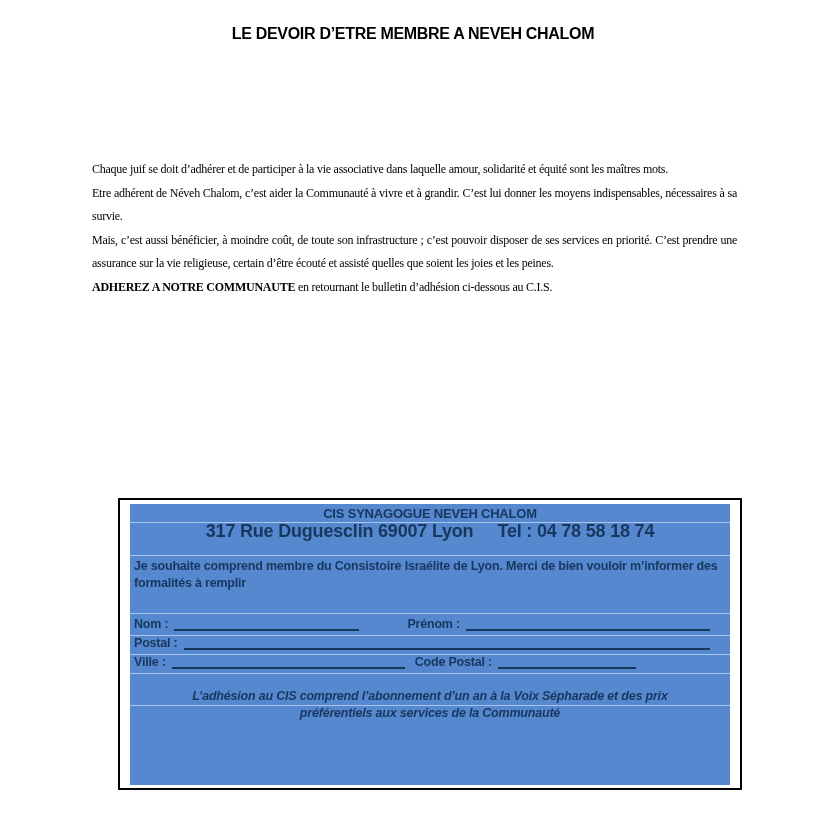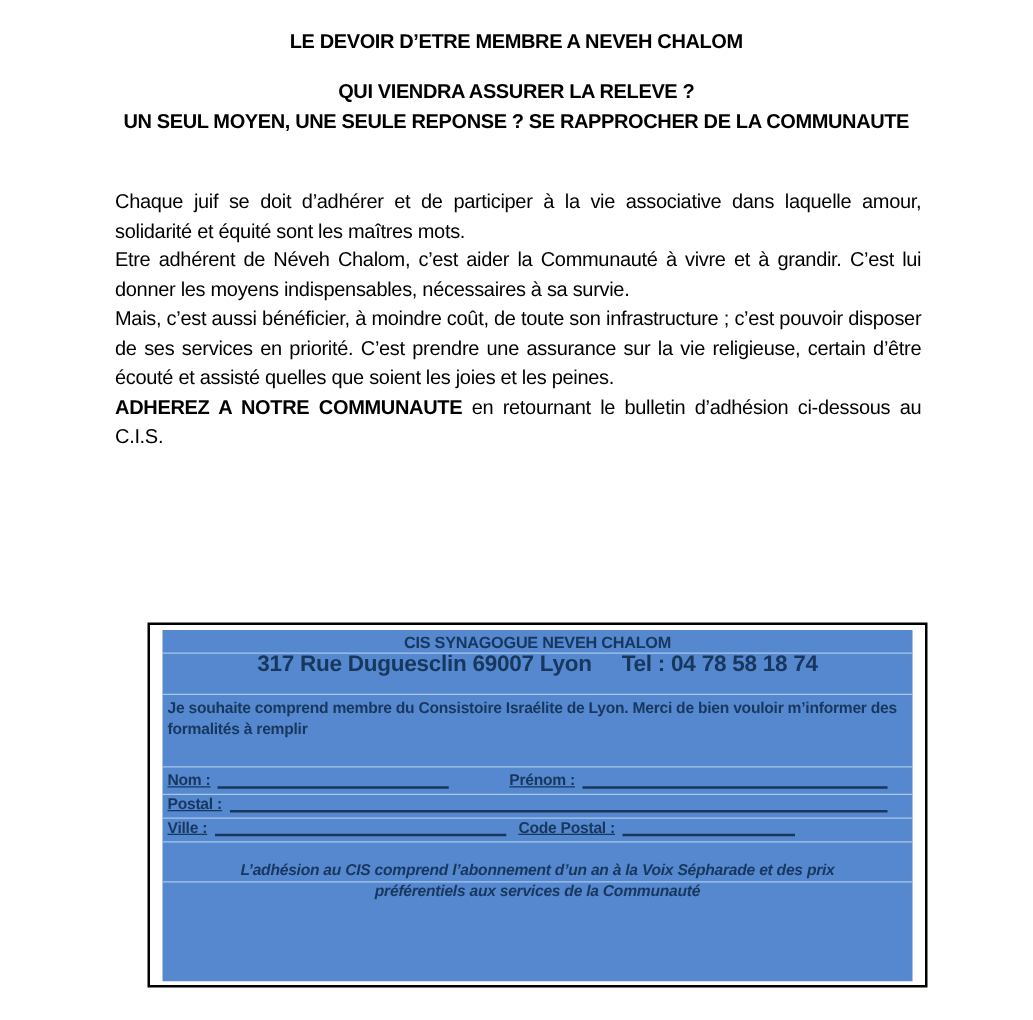--- a/index.html
+++ b/index.html
@@ -30,26 +30,27 @@
     line-height: 24px;
   }
   .doc-subtitle .answer {
     display: block;
     max-width: 640px;
     margin: 0 auto;
   }
 
   
   .doc-body {
-    margin: 40px 0 0 92px;
+    margin: 112px 0 0 92px;
     width: 645px;
-    font-size: 16px;
+    font-size: 12px;
     letter-spacing: -0.25px;
     line-height: 23.5px;
     text-align: justify;
+    font-family: Liberation Serif, serif;
   }
   .doc-body p { margin: 0; }
   .doc-body strong { font-weight: bold; }
 
   
   .form-box {
     position: absolute;
     left: 118px;
     top: 498px;
     width: 624px;
@@ -76,21 +77,21 @@
   .row-org   { height: 19px; line-height: 19px; font-size: 13px; }
   .row-addr  { height: 33px; line-height: 17px; font-size: 18px; }
   .row-addr .gap { display: inline-block; width: 24px; }
   .row-intro { height: 58px; line-height: 16.5px; padding-top: 2px; padding-right: 8px; }
 
   .frow {
     display: flex;
     align-items: flex-end;
     padding-bottom: 4px;
   }
-  .frow .lbl { white-space: nowrap; line-height: 13px; text-decoration: underline; }
+  .frow .lbl { white-space: nowrap; line-height: 13px; }
   .blank {
     display: inline-block;
     height: 12px;
     border-bottom: 2px solid var(--box_text, #17375e);
     margin-left: 6px;
   }
   .row-nom     { height: 22px; }
   .row-adresse { height: 19px; }
   .row-ville   { height: 19px; }
   .row-famille { height: 25px; }
@@ -110,24 +111,20 @@
   .row-foot2 { height: 17px; line-height: 15px; font-style: italic; }
   .row-filler { flex: 1 1 auto; }
 </style>
 </head>
 <body>
 
 <div class="page">
 
   <header class="doc-header">
     <h1 class="doc-title">LE DEVOIR D’ETRE MEMBRE A NEVEH CHALOM</h1>
-    <h2 class="doc-subtitle">
-      <span class="question">QUI VIENDRA ASSURER LA RELEVE ?</span>
-      <span class="answer">UN SEUL MOYEN, UNE SEULE REPONSE ? SE RAPPROCHER DE LA COMMUNAUTE</span>
-    </h2>
   </header>
 
   <main class="doc-body">
     <p>Chaque juif se doit d’adhérer et de participer à la vie associative dans laquelle amour, solidarité et équité sont les maîtres mots.</p>
     <p>Etre adhérent de Néveh Chalom, c’est aider la Communauté à vivre et à grandir. C’est lui donner les moyens indispensables, nécessaires à sa survie.</p>
     <p>Mais, c’est aussi bénéficier, à moindre coût, de toute son infrastructure ; c’est pouvoir disposer de ses services en priorité. C’est prendre une assurance sur la vie religieuse, certain d’être écouté et assisté quelles que soient les joies et les peines.</p>
     <p><strong>ADHEREZ A NOTRE COMMUNAUTE</strong><span> en retournant le bulletin d’adhésion ci-dessous au C.I.S.</span></p>
   </main>
 
   <section class="form-box">

